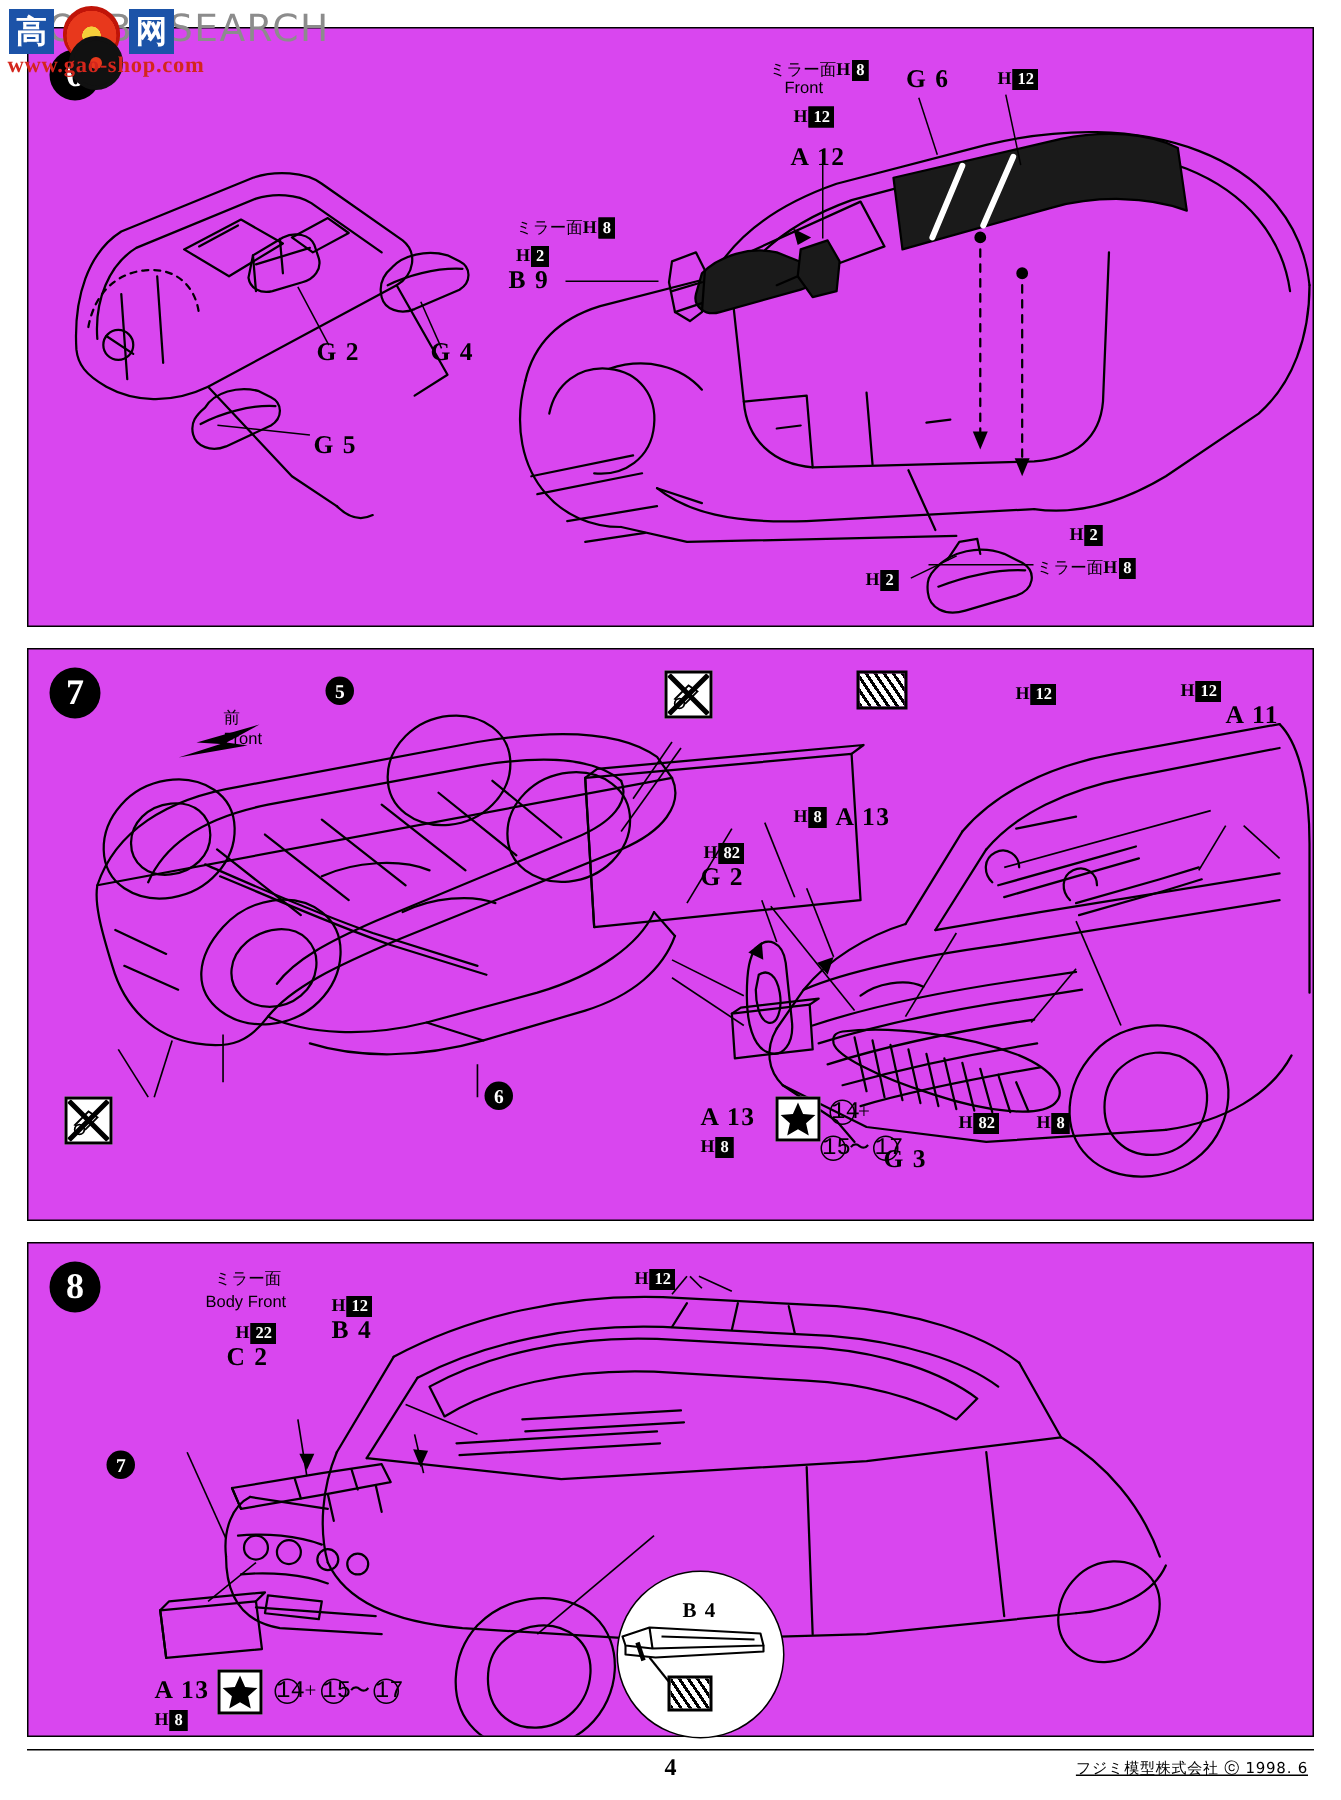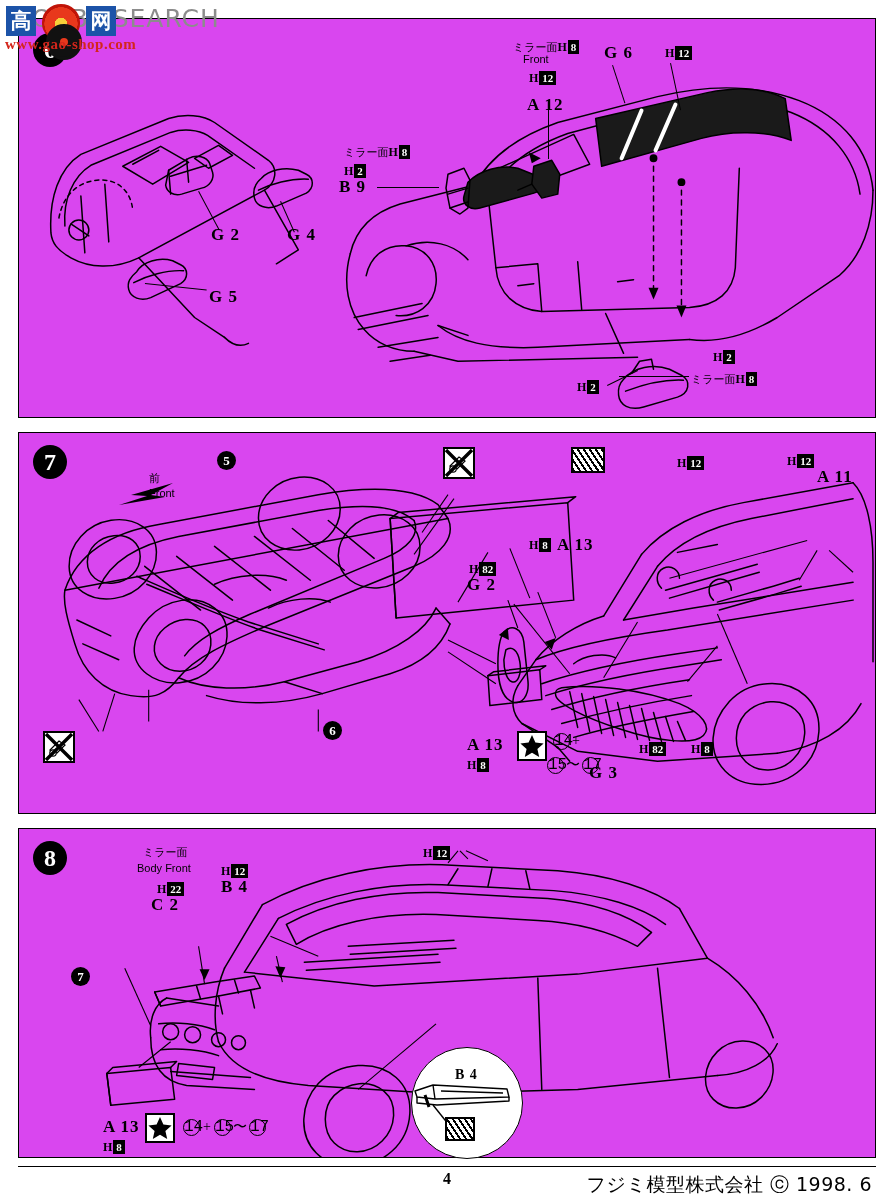--- a/index.html
+++ b/index.html
@@ -182,23 +182,24 @@
   }
   #page-no {
     position: absolute; left: 50%; top: 4px;
     transform: translateX(-50%);
     font-family: "Liberation Serif", serif;
     font-size: 16px; font-weight: bold;
   }
   #copyright {
     position: absolute; right: 4px; top: 6px;
     font-family: "DejaVu Sans", sans-serif;
-    font-size: 19px;
+    font-size: 10px;
     letter-spacing: 0.5px;
     white-space: nowrap;
+    text-decoration: underline;
   }
   #footer-rule {
     position: absolute; left: 0; top: 0; width: 100%;
     border-top: 1.4px solid #000;
   }
 </style>
 </head>
 <body>
 
 <div id="watermark">

